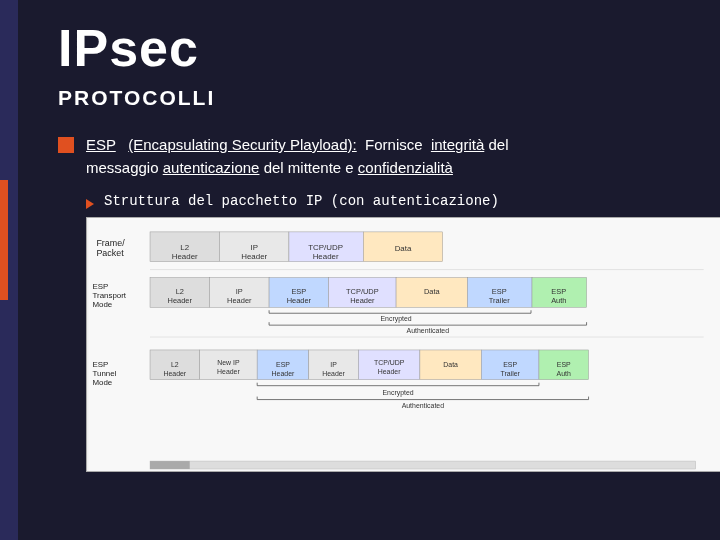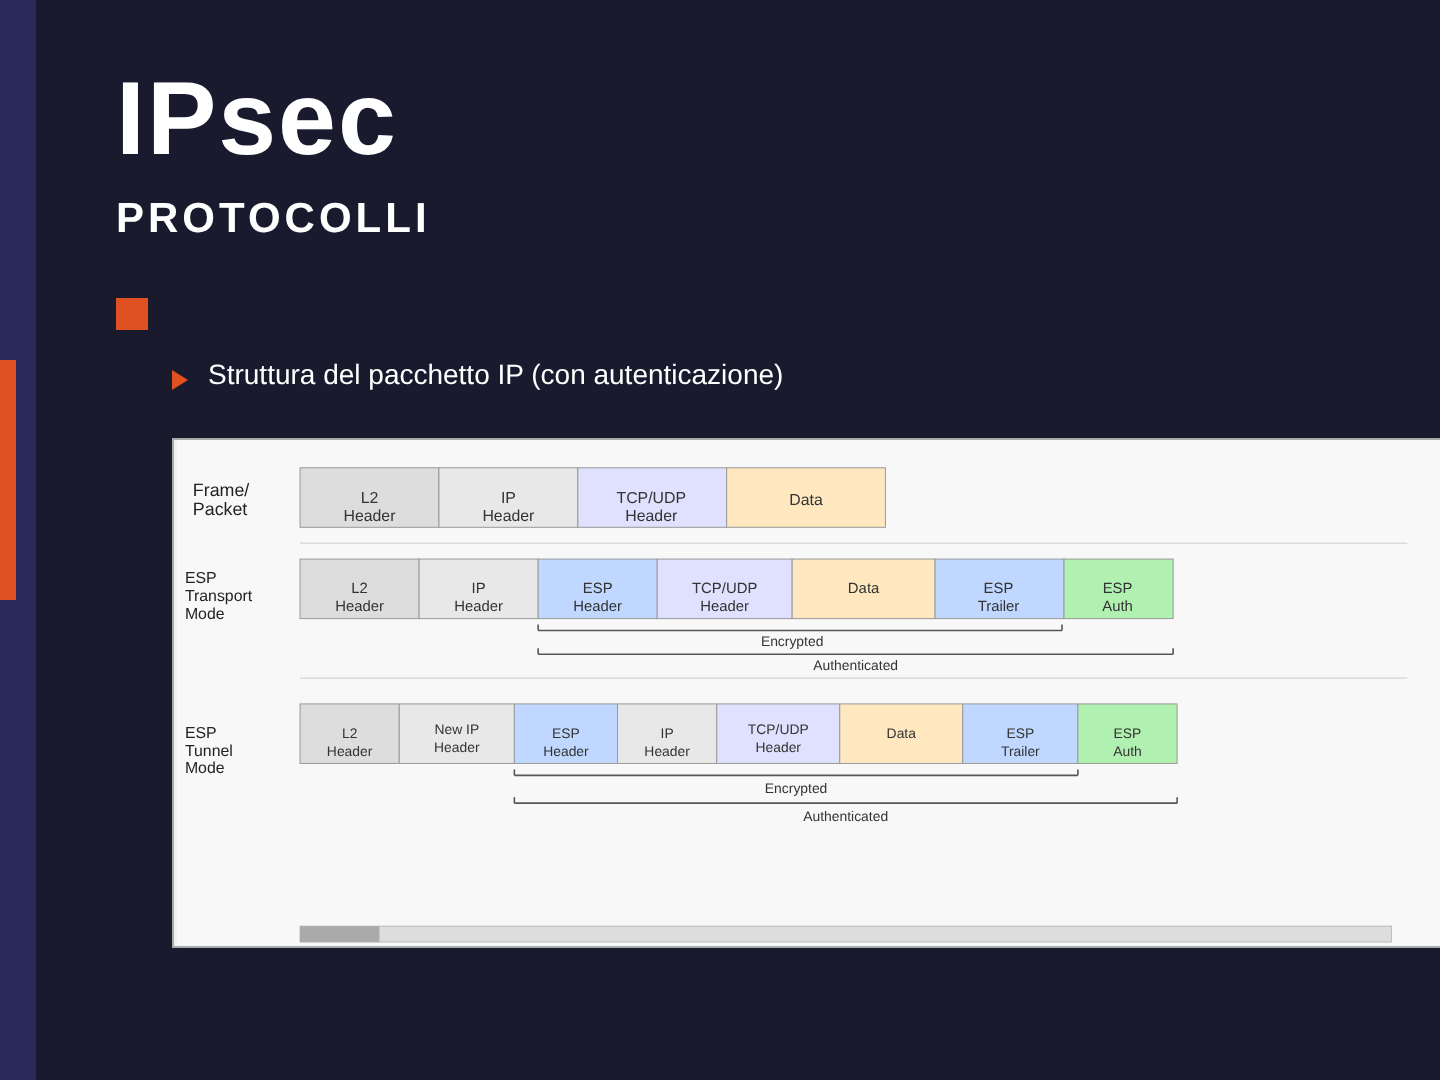--- a/index.html
+++ b/index.html
@@ -31,21 +31,21 @@
       height: 120px;
       background: #e05020;
     }
 
     .main-content {
       position: absolute;
       left: 28px;
       top: 0;
       right: 0;
       bottom: 0;
-      padding: 20px 30px;
+      padding: 8px 30px;
     }
 
     .page-title {
       font-size: 52px;
       font-weight: bold;
       color: #ffffff;
       letter-spacing: 1px;
       margin-top: 10px;
       margin-bottom: 8px;
     }
@@ -80,21 +80,22 @@
     }
 
     .underline {
       text-decoration: underline;
     }
 
     .sub-bullet {
       display: flex;
       align-items: flex-end;
       margin-left: 28px;
-      margin-bottom: 24px;
+      margin-bottom: 8px;
+      font-family: Liberation Mono, monospace;
     }
 
     .sub-bullet-icon {
       width: 0;
       height: 0;
       border-top: 5px solid transparent;
       border-bottom: 5px solid transparent;
       border-left: 8px solid #e05020;
       margin-right: 10px;
       margin-top: 5px;
@@ -128,20 +129,27 @@
 
 <div class="left-bar"></div>
 <div class="left-accent"></div>
 
 <div class="main-content">
   <div class="page-title">IPsec</div>
   <div class="subtitle">PROTOCOLLI</div>
 
   <div class="bullet-section">
     <div class="bullet-icon"></div>
+    <div class="bullet-text">
+      <span class="underline">ESP</span>
+      &nbsp;
+      <span class="underline">(Encapsulating Security Playload):</span>
+      &nbsp;Fornisce &nbsp;<span class="underline">integrità</span> del<br>
+      messaggio <span class="underline">autenticazione</span> del mittente e <span class="underline">confidenzialità</span>
+    </div>
   </div>
 
   <div class="sub-bullet">
     <div class="sub-bullet-icon"></div>
     <div class="sub-bullet-text">Struttura del pacchetto IP (con autenticazione)</div>
   </div>
 
   <div class="diagram-container">
     <svg class="diagram-svg" viewBox="0 0 640 255" xmlns="http://www.w3.org/2000/svg">
 

